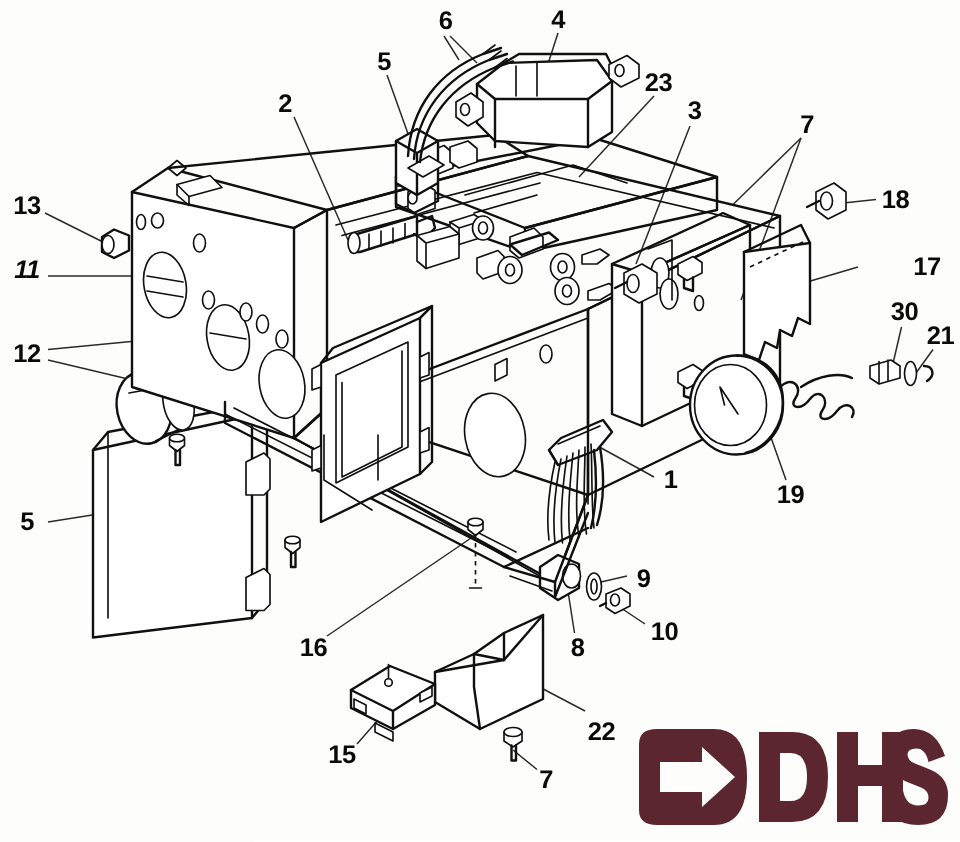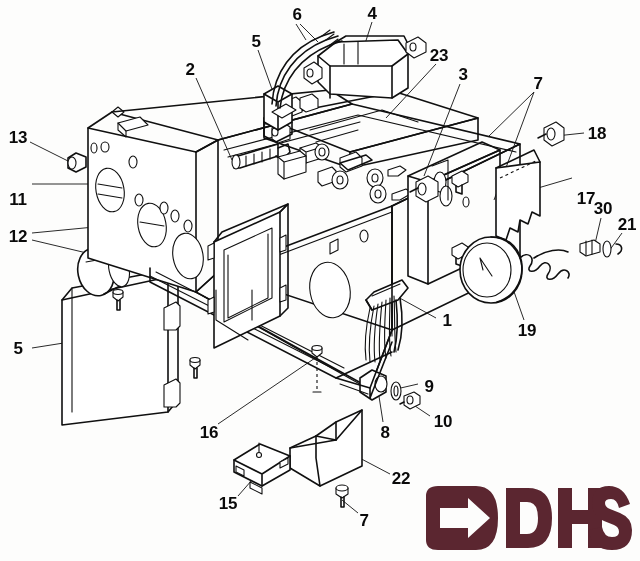--- a/index.html
+++ b/index.html
@@ -354,42 +354,42 @@
     <g>
       <path class="ln" d="M336 378 L370 388 L392 330"></path>
       <path class="ln" d="M370 388 L370 398 L392 342"></path>
       <path class="lnT" d="M340 384 L368 394"></path>
       <ellipse class="fillWT" cx="364" cy="236" rx="4" ry="6"></ellipse>
       <path class="ln" d="M392 206 L392 330"></path>
     </g>
   </svg>
 
   <div class="callout-label" style="left:18px;  top:137px;text-align:center;">13</div>
-  <div class="callout-label" style="left:18px;  top:199px;">11</div>
+  <div class="callout-label" style="left:18px;  top:180px;font-style:italic;">11</div>
   <div class="callout-label" style="left:18px;  top:236px;">12</div>
   <div class="callout-label" style="left:18px;  top:348px;">5</div>
   <div class="callout-label" style="left:190px; top:69px;">2</div>
   <div class="callout-label" style="left:256px; top:41px;">5</div>
   <div class="callout-label" style="left:297px; top:14px;">6</div>
   <div class="callout-label" style="left:372px; top:13px;">4</div>
   <div class="callout-label" style="left:439px; top:55px;">23</div>
   <div class="callout-label" style="left:463px; top:74px;">3</div>
   <div class="callout-label" style="left:538px; top:83px;">7</div>
   <div class="callout-label" style="left:597px; top:133px;">18</div>
-  <div class="callout-label" style="left:586px; top:178px;margin-top:20px;">17</div>
+  <div class="callout-label" style="left:618px; top:178px;">17</div>
   <div class="callout-label" style="left:603px; top:208px;">30</div>
   <div class="callout-label" style="left:627px; top:224px;">21</div>
   <div class="callout-label" style="left:447px; top:320px;">1</div>
   <div class="callout-label" style="left:527px; top:330px;">19</div>
   <div class="callout-label" style="left:429px; top:386px;">9</div>
   <div class="callout-label" style="left:443px; top:421px;">10</div>
   <div class="callout-label" style="left:385px; top:432px;">8</div>
   <div class="callout-label" style="left:209px; top:432px;">16</div>
   <div class="callout-label" style="left:228px; top:503px;">15</div>
-  <div class="callout-label" style="left:401px; top:478px;">22</div>
+  <div class="callout-label" style="left:401px; top:488px;">22</div>
   <div class="callout-label" style="left:364px; top:520px;">7</div>
 
   <div class="logo-wrap">
     <svg viewBox="0 0 208 72" xmlns="http://www.w3.org/2000/svg">
       <g fill="#5b2630">
         <path d="M2 14 Q2 4 14 4 L52 4 Q74 4 74 36 Q74 68 52 68 L14 68 Q2 68 2 58 Z
                  M16 26 L16 46 L44 46 L44 56 L66 36 L44 16 L44 26 Z" fill-rule="evenodd"></path>
       </g>
       <g fill="#5b2630">
         <path d="M82 6 L104 6 Q128 6 128 36 Q128 66 104 66 L82 66 Z

